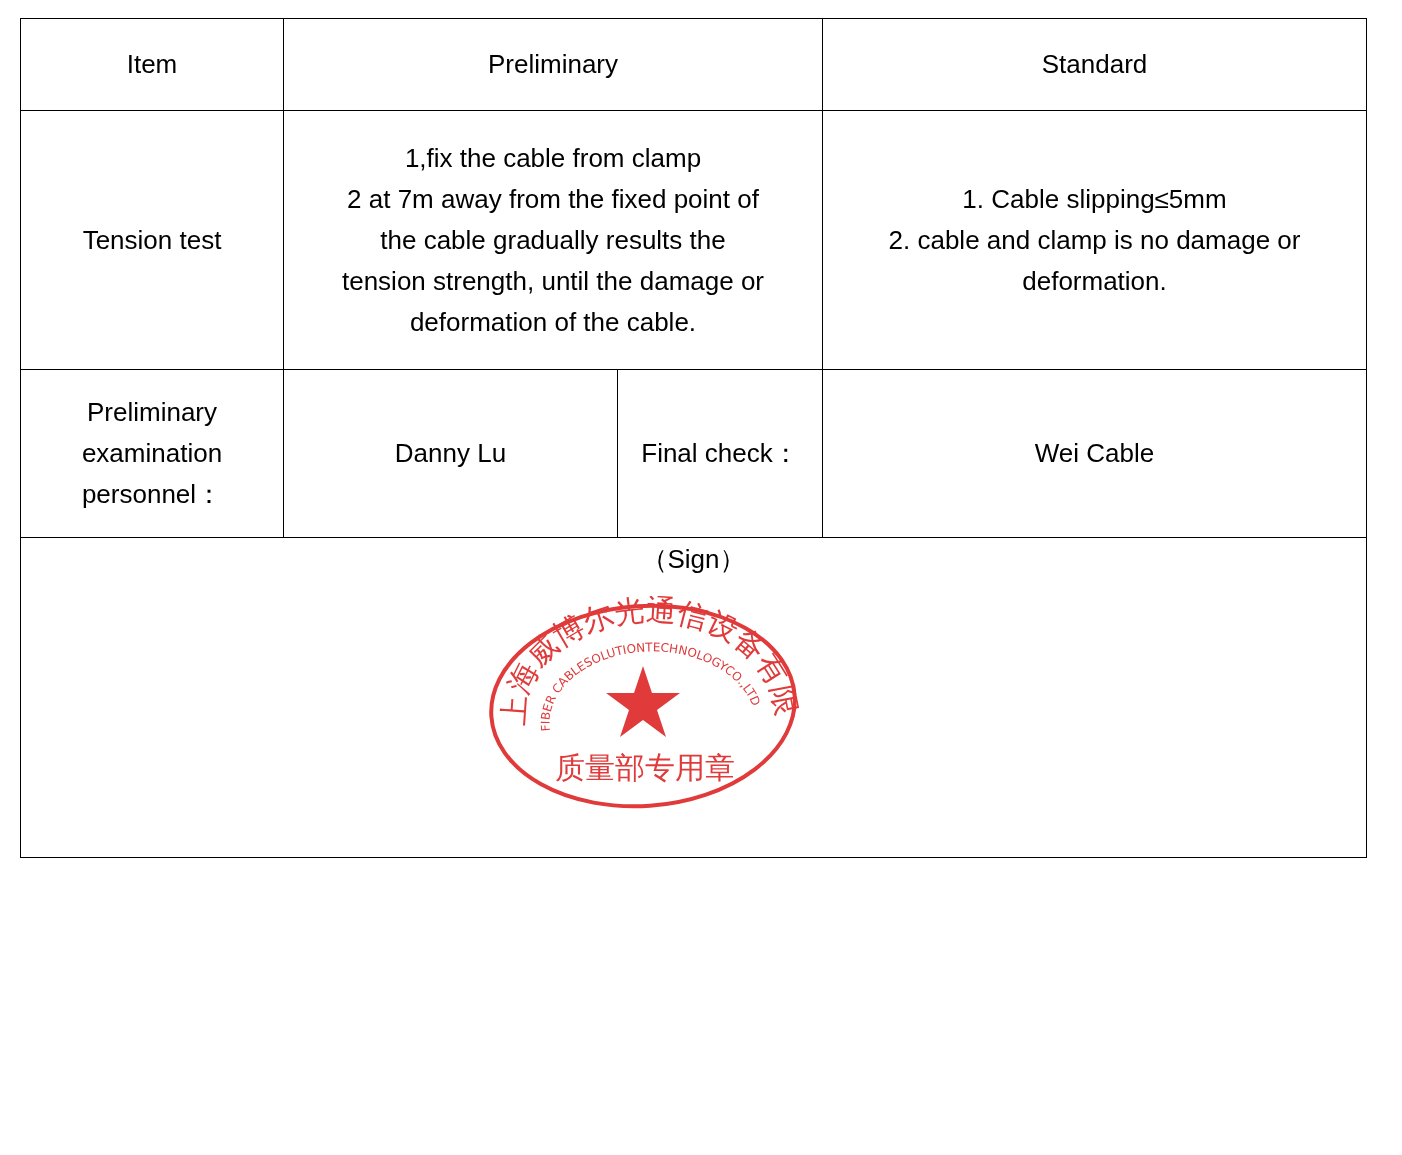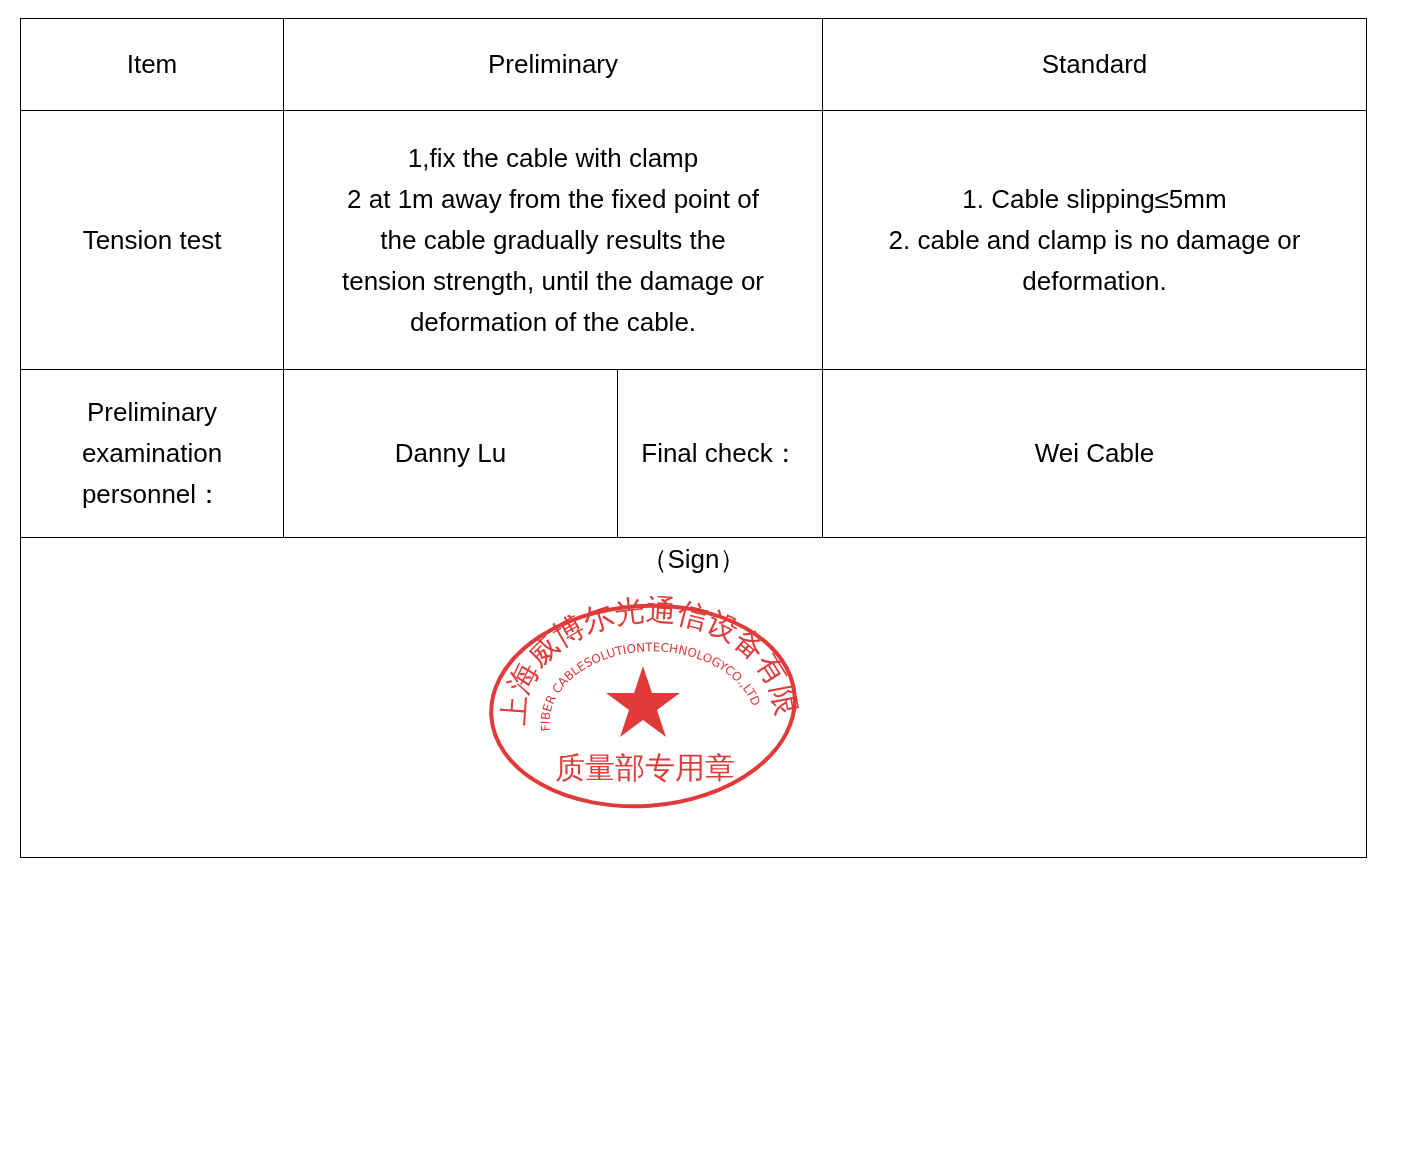--- a/index.html
+++ b/index.html
@@ -29,22 +29,22 @@
   </colgroup>
   <tbody>
       <tr style="height:92px">
     <td class="b">Item</td>
     <td class="b" colspan="2">Preliminary</td>
     <td class="b">Standard</td>
   </tr>
   <tr style="height:259px">
     <td class="b">Tension test</td>
     <td colspan="2">
-      <div>1,fix the cable with clamp</div>
-      <div>2 at 1m away from the fixed point of</div>
+      <div>1,fix the cable from clamp</div>
+      <div>2 at 7m away from the fixed point of</div>
       <div>the cable gradually results the</div>
       <div>tension strength, until the damage or</div>
       <div>deformation of the cable.</div>
     </td>
     <td>
       <div>1. Cable slipping≤5mm</div>
       <div>2. cable and clamp is no damage or</div>
       <div>deformation.</div>
     </td>
   </tr>

